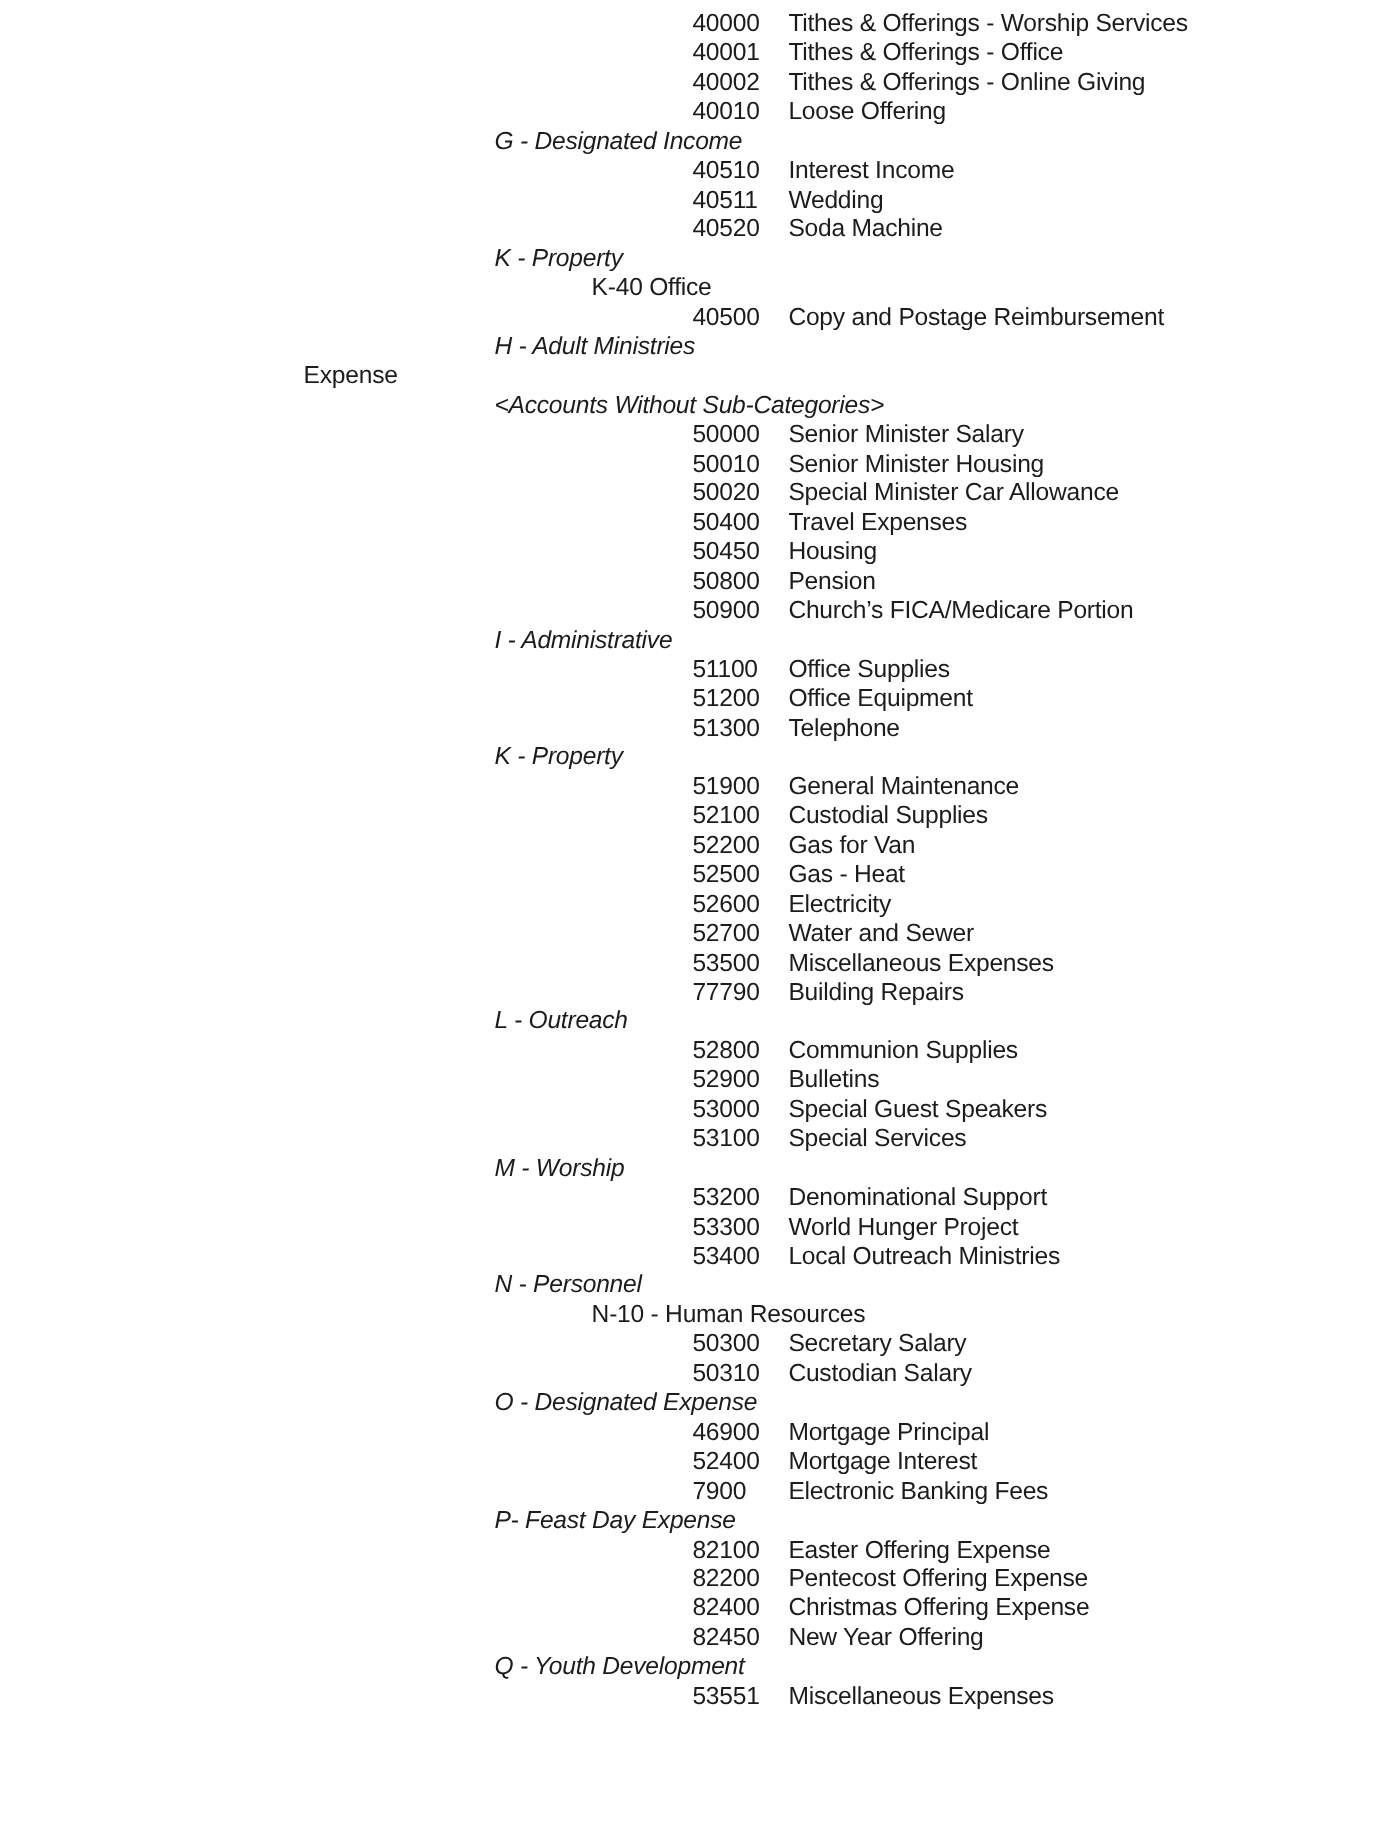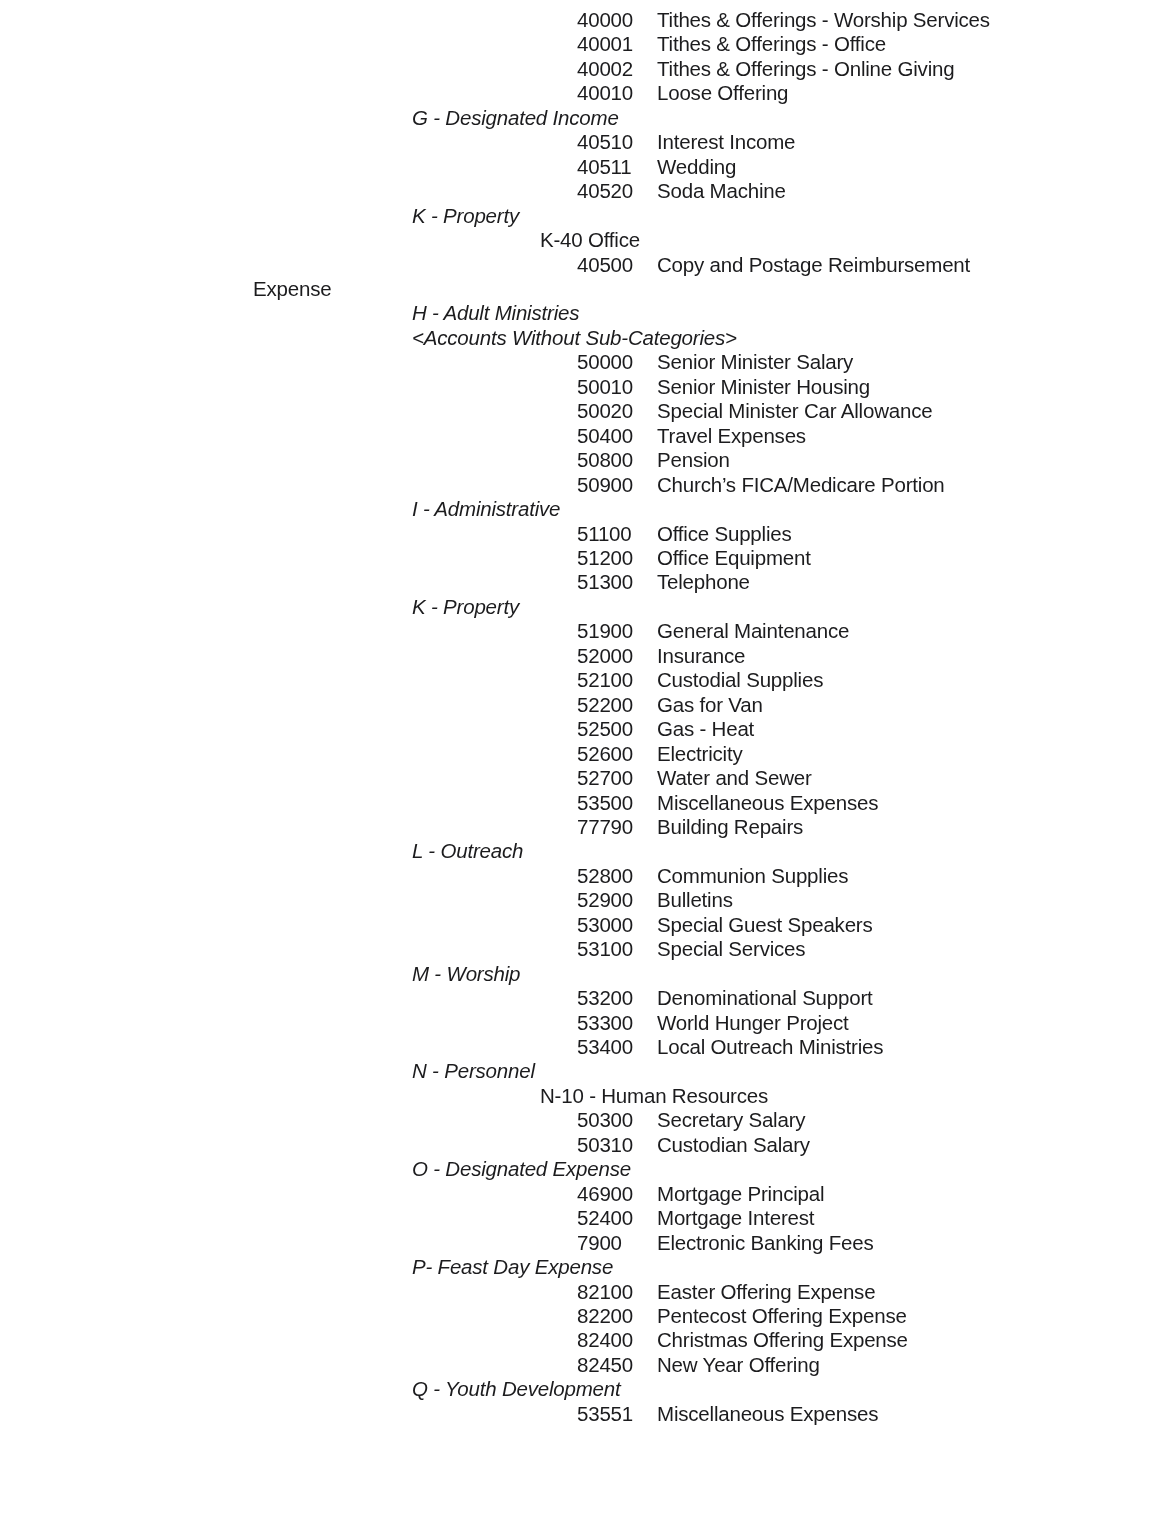--- a/index.html
+++ b/index.html
@@ -23,21 +23,21 @@
   }
   .row {
     height: 24.46px;
     line-height: 24.46px;
     font-size: 20.5px;
     letter-spacing: -0.2px;
     white-space: nowrap;
   }
   .row.section      { padding-left: 253px; }
   .row.category     { padding-left: 412px; font-style: italic; }
-  .row.subcategory  { padding-left: 493px; margin-left: 47px; }
+  .row.subcategory  { padding-left: 493px; }
   .row.account      { padding-left: 577px; display: flex; }
   .account .code    { flex: 0 0 80px; width: 80px; }
   .account .name    { flex: 0 0 auto; }
 </style>
 </head>
 <body>
 
 <div class="page">
   <div>
       <div class="row account">
@@ -68,40 +68,44 @@
       <div class="row account">
         <span class="code">40520</span>
         <span class="name">Soda Machine</span>
       </div>
       <div class="row category"><span>K - Property</span></div>
       <div class="row subcategory"><span>K-40 Office</span></div>
       <div class="row account">
         <span class="code">40500</span>
         <span class="name">Copy and Postage Reimbursement</span>
       </div>
+      <div class="row category"><span>H - Adult Ministries</span></div>
       <div class="row section"><span>Expense</span></div>
-      <div class="row category"><span>H - Adult Ministries</span></div>
       <div class="row category"><span>&lt;Accounts Without Sub-Categories&gt;</span></div>
       <div class="row account">
         <span class="code">50000</span>
         <span class="name">Senior Minister Salary</span>
       </div>
       <div class="row account">
         <span class="code">50010</span>
         <span class="name">Senior Minister Housing</span>
       </div>
       <div class="row account">
         <span class="code">50020</span>
         <span class="name">Special Minister Car Allowance</span>
       </div>
       <div class="row account">
         <span class="code">50400</span>
         <span class="name">Travel Expenses</span>
       </div>
       <div class="row account">
+        <span class="code">50450</span>
+        <span class="name">Housing</span>
+      </div>
+      <div class="row account">
         <span class="code">50800</span>
         <span class="name">Pension</span>
       </div>
       <div class="row account">
         <span class="code">50900</span>
         <span class="name">Church’s FICA/Medicare Portion</span>
       </div>
       <div class="row category"><span>I - Administrative</span></div>
       <div class="row account">
         <span class="code">51100</span>
@@ -112,24 +116,20 @@
         <span class="name">Office Equipment</span>
       </div>
       <div class="row account">
         <span class="code">51300</span>
         <span class="name">Telephone</span>
       </div>
       <div class="row category"><span>K - Property</span></div>
       <div class="row account">
         <span class="code">51900</span>
         <span class="name">General Maintenance</span>
-      </div>
-      <div class="row account">
-        <span class="code">52000</span>
-        <span class="name">Insurance</span>
       </div>
       <div class="row account">
         <span class="code">52100</span>
         <span class="name">Custodial Supplies</span>
       </div>
       <div class="row account">
         <span class="code">52200</span>
         <span class="name">Gas for Van</span>
       </div>
       <div class="row account">

